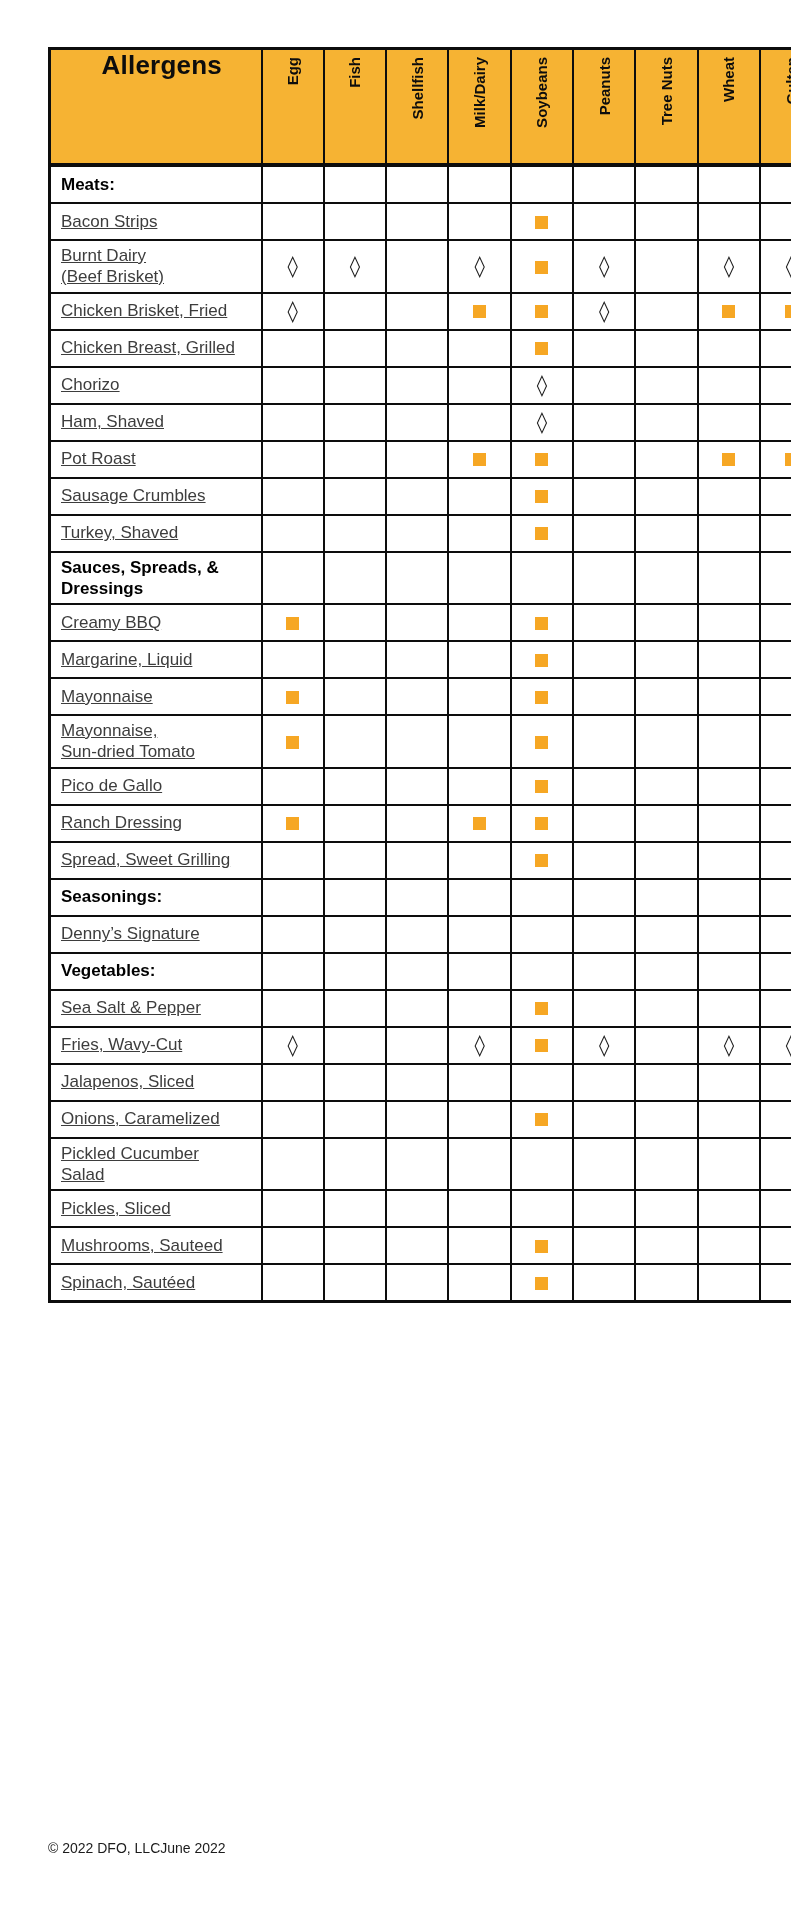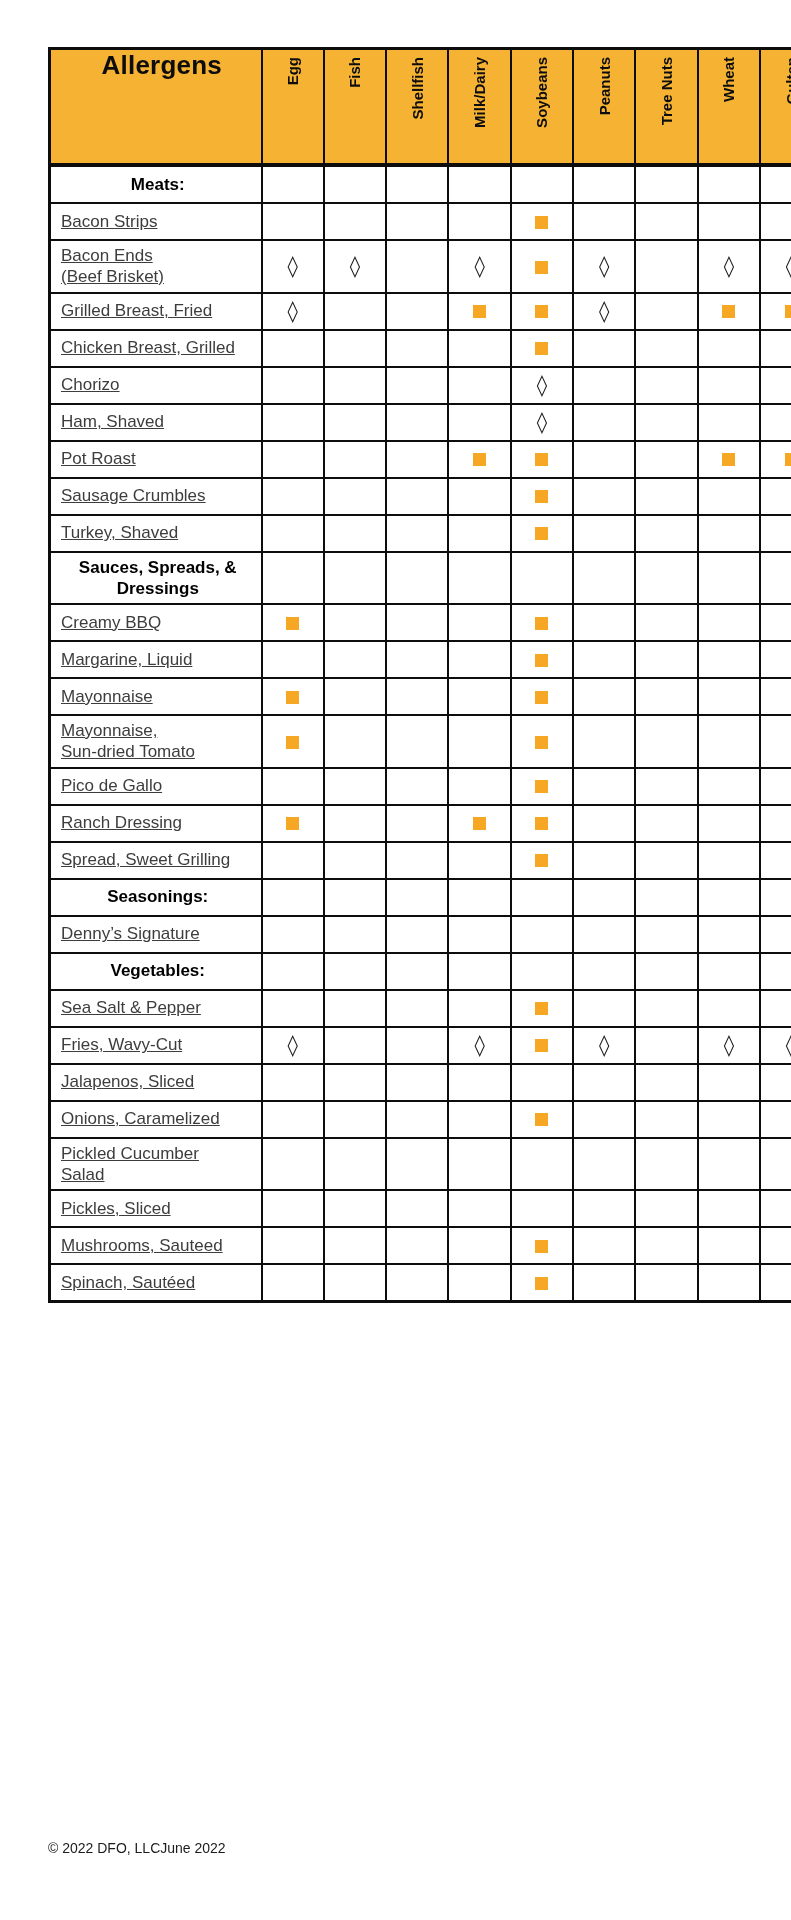--- a/index.html
+++ b/index.html
@@ -53,21 +53,21 @@
   }
   .allergen-table tbody td { height: 27px; }
   td.label {
     padding: 4px 6px 4px 10px;
     font-size: 17px;
     line-height: 1.25;
     white-space: pre-line;
     vertical-align: middle;
   }
   td.label.item { color: #3d3d3d; font-weight: normal; text-decoration: underline; }
-  td.label.section { color: #000000; font-weight: bold; text-align: center; }
+  td.label.section { color: #000000; font-weight: bold; }
   td.cell { text-align: center; vertical-align: middle; }
   .sq {
     display: inline-block;
     width: 13px;
     height: 13px;
     background: var(--square-color, #F6A724);
     vertical-align: middle;
   }
   .dia {
     font-family: "DejaVu Sans", sans-serif;
@@ -131,34 +131,34 @@
           <td class="cell"></td>
           <td class="cell"></td>
           <td class="cell"></td>
           <td class="cell"><span class="sq"></span></td>
           <td class="cell"></td>
           <td class="cell"></td>
           <td class="cell"></td>
           <td class="cell"></td>
         </tr>
         <tr>
-          <td class="label item">Bacon Ends
+          <td class="label item">Burnt Dairy
 (Beef Brisket)</td>
           <td class="cell"><span class="dia">◊</span></td>
           <td class="cell"><span class="dia">◊</span></td>
           <td class="cell"></td>
           <td class="cell"><span class="dia">◊</span></td>
           <td class="cell"><span class="sq"></span></td>
           <td class="cell"><span class="dia">◊</span></td>
           <td class="cell"></td>
           <td class="cell"><span class="dia">◊</span></td>
           <td class="cell"><span class="dia">◊</span></td>
         </tr>
         <tr>
-          <td class="label item">Grilled Breast, Fried</td>
+          <td class="label item">Chicken Brisket, Fried</td>
           <td class="cell"><span class="dia">◊</span></td>
           <td class="cell"></td>
           <td class="cell"></td>
           <td class="cell"><span class="sq"></span></td>
           <td class="cell"><span class="sq"></span></td>
           <td class="cell"><span class="dia">◊</span></td>
           <td class="cell"></td>
           <td class="cell"><span class="sq"></span></td>
           <td class="cell"><span class="sq"></span></td>
         </tr>

